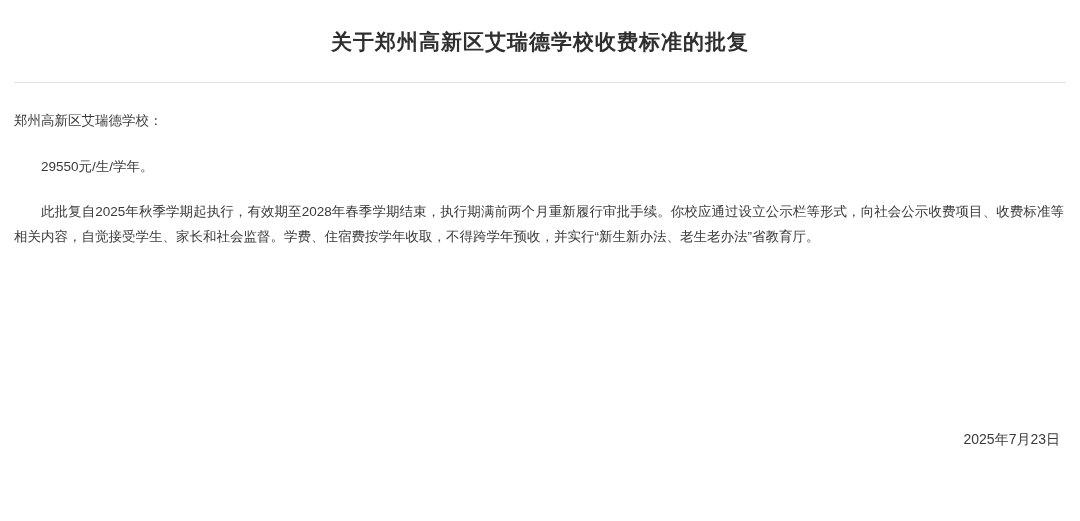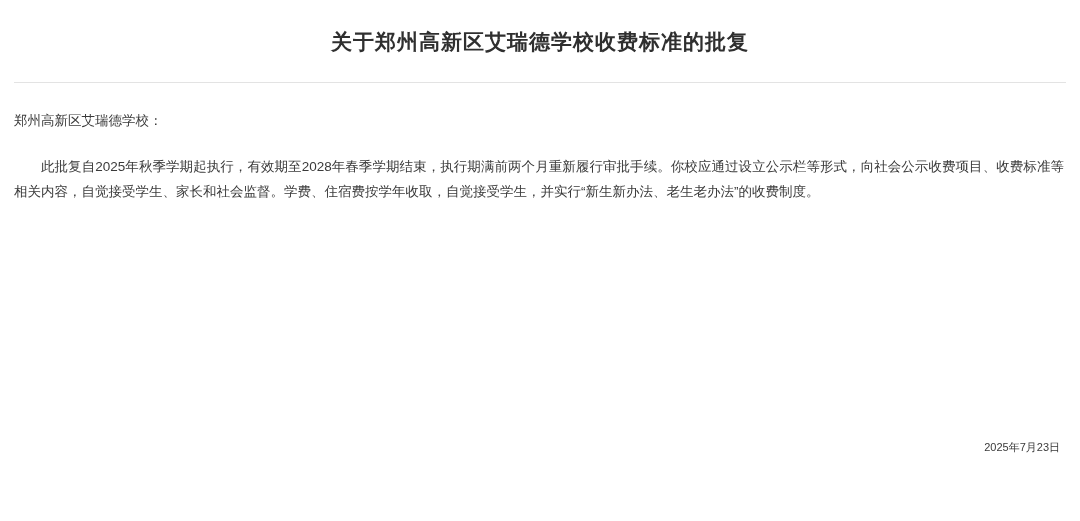--- a/index.html
+++ b/index.html
@@ -56,40 +56,41 @@
     text-indent: 2em;
     margin-bottom: 20px;
   }
   p.item-value {
     text-indent: 2em;
     margin-bottom: 20px;
   }
   .date-line {
     position: absolute;
     right: 20px;
-    bottom: 8px;
-    font-size: 11px;
+    bottom: 14px;
+    font-size: 14px;
     color: #3a3a3a;
   }
 </style>
 </head>
 <body>
 
 <div class="page">
 
   <div class="doc-title">关于郑州高新区艾瑞德学校收费标准的批复</div>
 
   <div class="title-rule"></div>
 
   <div class="body-wrap">
 
     <p class="para addressee">郑州高新区艾瑞德学校：</p>
 
 
+    <p class="para item-value">29550元/生/学年。</p>
 
 
-    <p class="para indent">此批复自2025年秋季学期起执行，有效期至2028年春季学期结束，执行期满前两个月重新履行审批手续。你校应通过设立公示栏等形式，向社会公示收费项目、收费标准等相关内容，自觉接受学生、家长和社会监督。学费、住宿费按学年收取，自觉接受学生，并实行“新生新办法、老生老办法”的收费制度。</p>
+    <p class="para indent">此批复自2025年秋季学期起执行，有效期至2028年春季学期结束，执行期满前两个月重新履行审批手续。你校应通过设立公示栏等形式，向社会公示收费项目、收费标准等相关内容，自觉接受学生、家长和社会监督。学费、住宿费按学年收取，不得跨学年预收，并实行“新生新办法、老生老办法”省教育厅。</p>
 
   </div>
 
   <div class="date-line">2025年7月23日</div>
 
 </div>
 
 </body></html>

